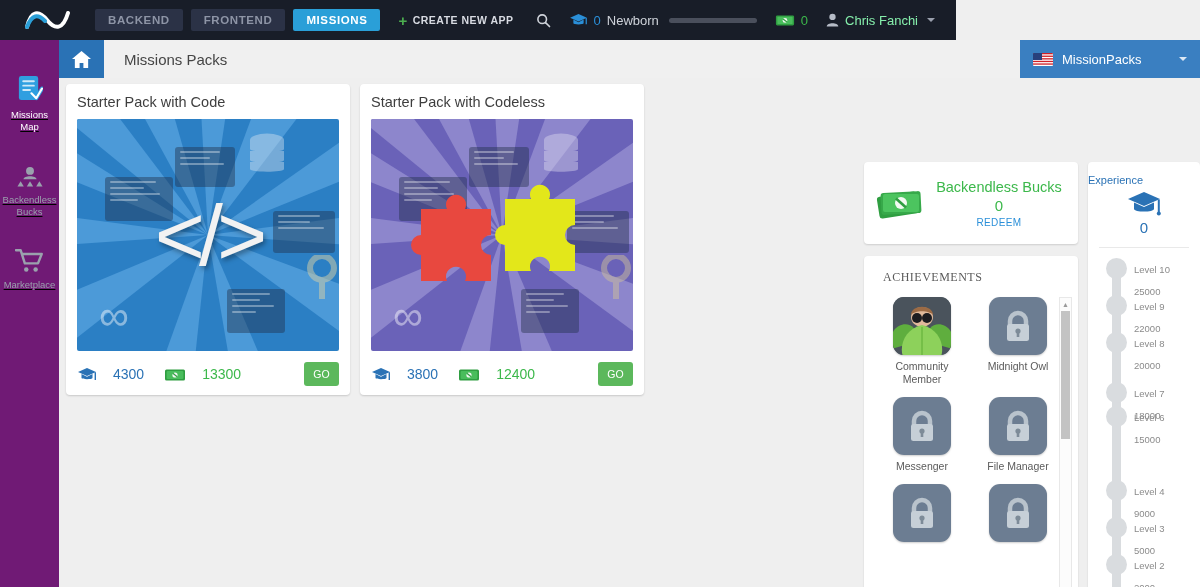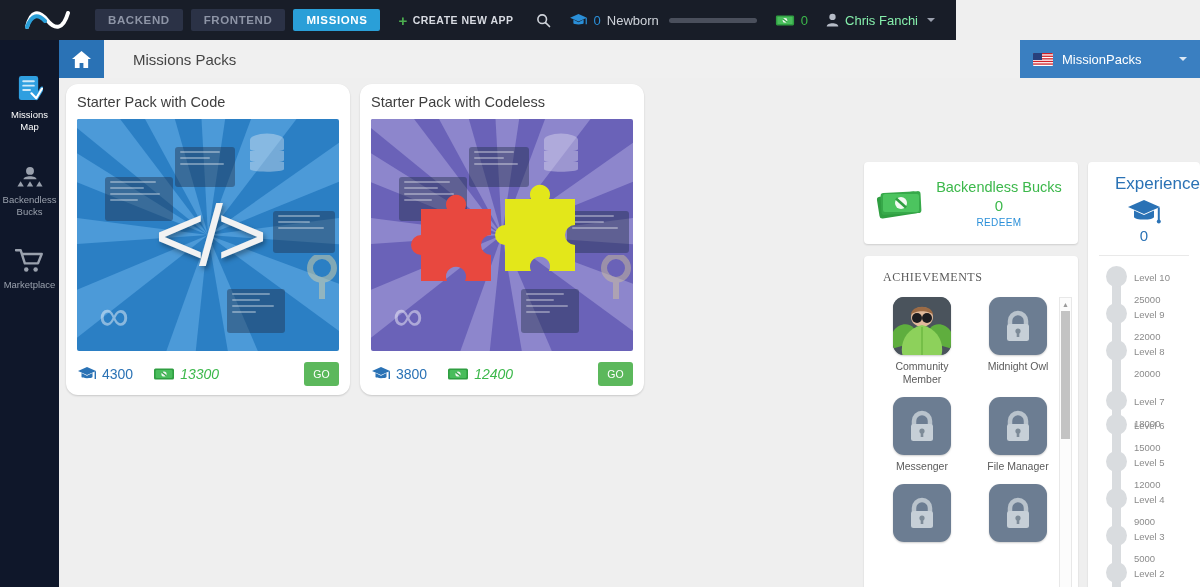--- a/index.html
+++ b/index.html
@@ -46,23 +46,24 @@
   .xp-val { color: #2a8fd8; font-size: 13px; }
   .xp-rank { color: #cfd3da; font-size: 13px; }
   .xp-bar { width: 88px; height: 5px; background: #4a4f5c; border-radius: 3px; margin-left: 4px; }
   .bucks-val { color: #3cb84b; font-size: 13px; }
   .user-name { color: #86efac; font-size: 13px; }
   .caret-d { width:0;height:0;border-left:4px solid transparent;border-right:4px solid transparent;border-top:4px solid #9aa0ad; margin-left:3px;}
 
   
   .sidebar {
     position: absolute; top: 40px; left: 0; width: 59px; height: 547px;
-    background: #0f172a;
+    background: #701a75;
     padding-top: 22px;
     z-index: 20;
+    text-decoration: underline;
   }
   .side-item {
     display: flex; flex-direction: column; align-items: center;
     padding: 8px 2px 14px; cursor: pointer;
   }
   .side-ico { height: 34px; display: flex; align-items: flex-end; justify-content: center; margin-bottom: 5px; }
   .side-label {
     font-size: 9.5px; color: #9aa1ad; text-align: center; line-height: 1.25;
     width: 57px;
   }
@@ -70,50 +71,50 @@
 
   
   .crumbbar {
     position: absolute; top: 40px; left: 59px; width: 1141px; height: 38px;
     background: #f0f0f0; display: flex; align-items: stretch; z-index: 18;
   }
   .home-btn {
     width: 45px; background: #2a72b5; display: flex; align-items: center; justify-content: center;
     cursor: pointer;
   }
-  .crumb-title { display: flex; align-items: center; padding-left: 29px; font-size: 15px; color: #454545; }
+  .crumb-title { display: flex; align-items: center; padding-left: 20px; font-size: 15px; color: #454545; }
   .packs-sel {
     margin-left: auto; width: 180px; background: #3a7fc1; color: #fff;
     display: flex; align-items: center; gap: 9px; padding: 0 13px;
     font-size: 13px; cursor: pointer;
   }
   .flag { width: 20px; height: 13px; border-radius: 1px; overflow: hidden; flex: none; }
   .packs-sel .caret-d { margin-left: auto; border-top-color: #dbe8f5; }
 
   
   .main {
     position: absolute; top: 78px; left: 59px; width: 1141px; height: 509px;
     background: #efefef;
   }
   .cards { position: absolute; top: 6px; left: 7px; display: flex; gap: 10px; }
   .card {
-    width: 284px; background: #fff; border-radius: 12px;
+    width: 284px; background: #fff; border-radius: 4px;
     box-shadow: 0 1px 2px rgba(0,0,0,.16);
     padding: 10px 11px 9px;
   }
   .card-title { font-size: 14.5px; color: #3e3e3e; margin-bottom: 9px; }
   .card-img {
     width: 262px; height: 232px; border-radius: 2px; overflow: hidden;
     position: relative;
   }
   .card-foot { display: flex; align-items: center; margin-top: 11px; height: 24px; }
-  .stat { display: flex; align-items: flex-start; gap: 5px; }
+  .stat { display: flex; align-items: flex-end; gap: 16px; }
   .stat.bucks { margin-left: 20px; }
   .stat-xp-val { color: #2a72b5; font-size: 14px; }
-  .stat-bk-val { color: #3cb84b; font-size: 14px; font-style: italic; }
+  .stat-bk-val { color: #3cb84b; font-size: 14px; }
   .go-btn {
     margin-left: auto; width: 35px; height: 24px; background: #5cb85c; color: #fff;
     font-size: 10.5px; border-radius: 3px;
     display: flex; align-items: center; justify-content: center; cursor: pointer;
   }
 
   
   .rays { position: absolute; inset: 0; }
   .art-center { position: absolute; inset: 0; display: flex; align-items: center; justify-content: center; }
   .code-sym { font-size: 86px; color: #f2f2f2; font-weight: 300; letter-spacing: -6px;
@@ -158,21 +159,21 @@
   .ach-scroll { position: absolute; right: 6px; top: 0; width: 13px; height: 352px;
                 background: #fcfcfc; border: 1px solid #e8e8e8; }
   .sc-arrow { height: 13px; display: flex; align-items: center; justify-content: center; color: #9a9a9a; font-size: 7px; }
   .sc-thumb { position: absolute; top: 13px; left: 1px; width: 9px; height: 128px; background: #c3c3c3; }
 
   .exp-card {
     position: absolute; top: 0; left: 226px; width: 112px; height: 498px;
     background: #fff; border-radius: 4px; box-shadow: 0 1px 2px rgba(0,0,0,.14);
     padding-top: 12px; overflow: hidden;
   }
-  .exp-title { text-align: right; color: #2a72b5; font-size: 17px; }
+  .exp-title { text-align: left; color: #2a72b5; font-size: 11px; }
   .exp-cap { display: flex; justify-content: center; margin: 4px 0 2px; }
   .exp-num { text-align: center; color: #2a72b5; font-size: 15px; }
   .exp-div { height: 1px; background: #e9e9e9; margin: 11px 11px 0; }
   .track { position: relative; margin-top: 10px; height: 390px; }
   .track-line { position: absolute; left: 24px; top: 4px; width: 9px; height: 372px; background: #d9dcdf; border-radius: 5px; }
   .lvl { position: absolute; left: 0; display: flex; align-items: flex-start; height: 38px; width: 112px; }
   .lvl-dot { position: absolute; left: 18px; width: 21px; height: 21px; border-radius: 50%; background: #d9dcdf; }
   .lvl-txt { position: absolute; left: 46px; top: -1px; line-height: 1.35; }
   .lvl-name { font-size: 9.5px; color: #8b8b8b; }
   .lvl-xp { font-size: 9.5px; color: #8b8b8b; }
@@ -632,27 +633,20 @@
               <span class="lvl-xp">18000</span>
             </span>
           </div>
           <div class="lvl" style="top:148px;">
             <span class="lvl-dot"></span>
             <span class="lvl-txt">
               <span class="lvl-name">Level 6</span><br>
               <span class="lvl-xp">15000</span>
             </span>
           </div>
-          <div class="lvl" style="top:185px;">
-            <span class="lvl-dot"></span>
-            <span class="lvl-txt">
-              <span class="lvl-name">Level 5</span><br>
-              <span class="lvl-xp">12000</span>
-            </span>
-          </div>
           <div class="lvl" style="top:222px;">
             <span class="lvl-dot"></span>
             <span class="lvl-txt">
               <span class="lvl-name">Level 4</span><br>
               <span class="lvl-xp">9000</span>
             </span>
           </div>
           <div class="lvl" style="top:259px;">
             <span class="lvl-dot"></span>
             <span class="lvl-txt">

